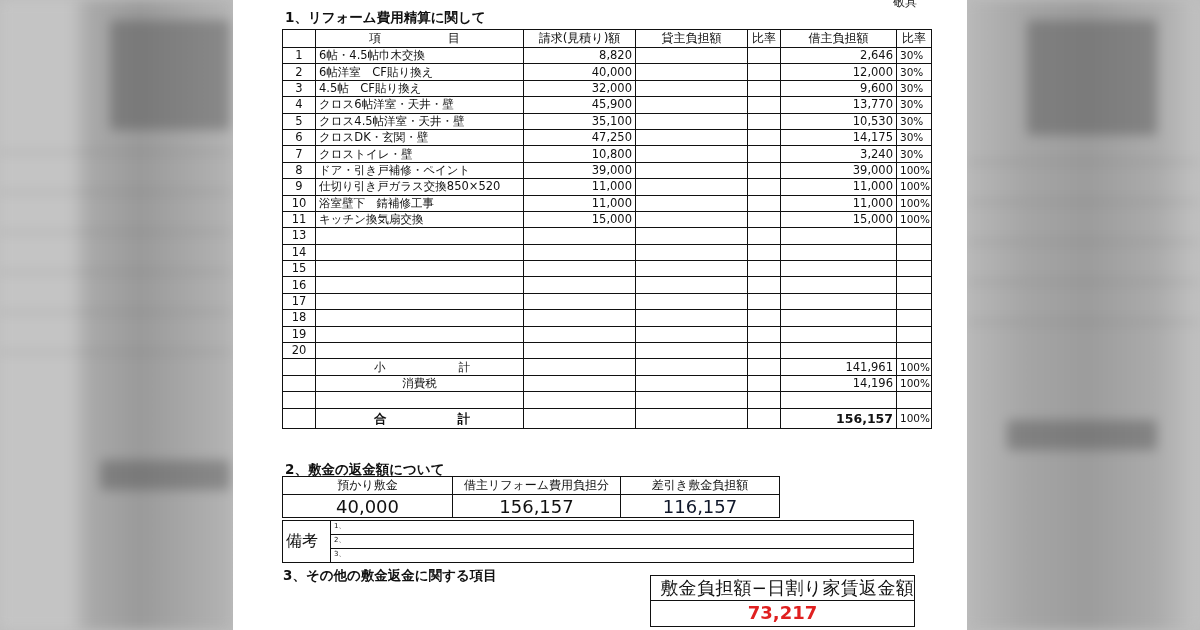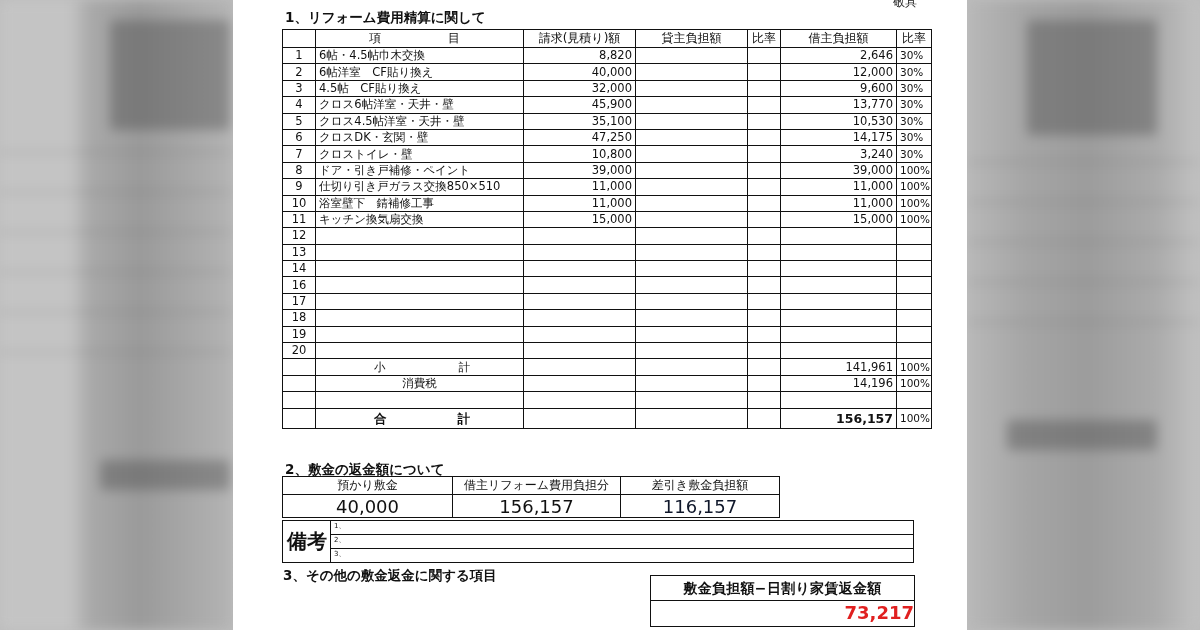--- a/index.html
+++ b/index.html
@@ -42,30 +42,30 @@
   .main-table tr.total td { height: 19px; }
   .main-table tr.total .bold { font-weight: bold; font-size: 12.5px; }
   .spread { display: flex; justify-content: space-between; padding: 0 60px 0 50px; }
 
   .deposit-table { left: 49px; top: 476px; width: 497px; padding-left: 12px; }
   .deposit-table th { font-weight: normal; font-size: 12px; height: 13px; text-align: center; }
   .deposit-table td { height: 22px; font-size: 18px; text-align: center; }
   .red { color: #0f172a; }
 
   .notes-table { left: 49px; top: 520px; width: 632px; }
-  .notes-table .label { width: 40px; font-weight: bold; font-size: 20px; text-align: right; }
+  .notes-table .label { width: 40px; font-weight: normal; font-size: 16px; text-align: left; }
   .notes-table td.line { height: 13px; font-size: 7px; vertical-align: top; }
 
   .other-table { left: 49px; top: 583px; width: 338px; }
   .other-table td.head { height: 13px; font-size: 8px; color: #e02020; padding: 0 1px; }
   .other-table td.val { height: 22px; font-size: 18px; text-align: center; }
 
   .final-box { position: absolute; left: 417px; top: 575px; width: 263px; height: 50px; border: 1.5px solid #111; }
-  .final-box .title { height: 24px; border-bottom: 1.5px solid #111; font-weight: bold; font-size: 14px; text-align: center; line-height: 24px; letter-spacing: 0.3px; }
-  .final-box .val { font-size: 18px; font-weight: bold; text-align: right; line-height: 24px; color: #e02020; }
+  .final-box .title { height: 24px; border-bottom: 1.5px solid #111; font-weight: normal; font-size: 18px; text-align: right; line-height: 24px; letter-spacing: 0.3px; }
+  .final-box .val { font-size: 18px; font-weight: bold; text-align: center; line-height: 24px; color: #e02020; }
 </style>
 </head>
 <body>
 
 <div class="bg-left">
   <div class="bg-blob" style="left:110px;top:20px;width:120px;height:110px;"></div>
   <div class="bg-blob" style="left:100px;top:460px;width:130px;height:30px;"></div>
   <div class="bg-stripe" style="top:150px"></div>
     <div class="bg-stripe" style="top:190px"></div>
   <div class="bg-stripe" style="top:230px"></div>
@@ -182,21 +182,21 @@
           <td class="no">8</td>
           <td>ドア・引き戸補修・ペイント</td>
           <td class="num">39,000</td>
           <td class="num"></td>
           <td class="pct"></td>
           <td class="num">39,000</td>
           <td class="pct">100%</td>
         </tr>
         <tr>
           <td class="no">9</td>
-          <td>仕切り引き戸ガラス交換850×510</td>
+          <td>仕切り引き戸ガラス交換850×520</td>
           <td class="num">11,000</td>
           <td class="num"></td>
           <td class="pct"></td>
           <td class="num">11,000</td>
           <td class="pct">100%</td>
         </tr>
         <tr>
           <td class="no">10</td>
           <td>浴室壁下　錆補修工事</td>
           <td class="num">11,000</td>
@@ -208,39 +208,39 @@
         <tr>
           <td class="no">11</td>
           <td>キッチン換気扇交換</td>
           <td class="num">15,000</td>
           <td class="num"></td>
           <td class="pct"></td>
           <td class="num">15,000</td>
           <td class="pct">100%</td>
         </tr>
         <tr>
-          <td class="no">12</td>
-          <td></td>
-          <td class="num"></td>
-          <td class="num"></td>
-          <td class="pct"></td>
-          <td class="num"></td>
-          <td class="pct"></td>
-        </tr>
-        <tr>
           <td class="no">13</td>
           <td></td>
           <td class="num"></td>
           <td class="num"></td>
           <td class="pct"></td>
           <td class="num"></td>
           <td class="pct"></td>
         </tr>
         <tr>
           <td class="no">14</td>
+          <td></td>
+          <td class="num"></td>
+          <td class="num"></td>
+          <td class="pct"></td>
+          <td class="num"></td>
+          <td class="pct"></td>
+        </tr>
+        <tr>
+          <td class="no">15</td>
           <td></td>
           <td class="num"></td>
           <td class="num"></td>
           <td class="pct"></td>
           <td class="num"></td>
           <td class="pct"></td>
         </tr>
         <tr>
           <td class="no">16</td>
           <td></td>

